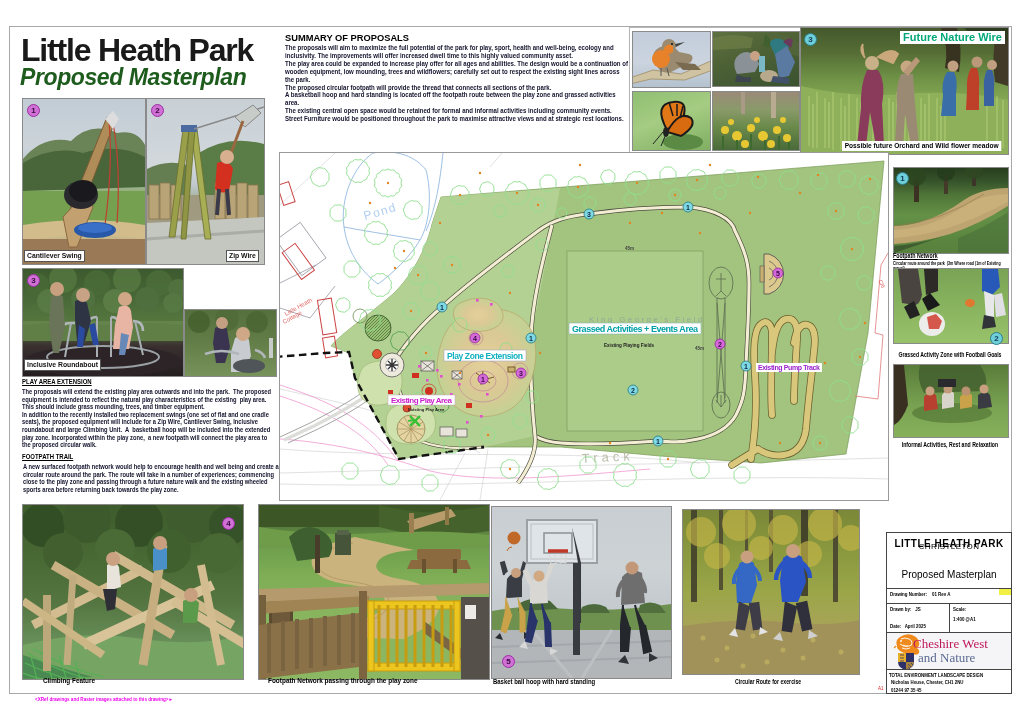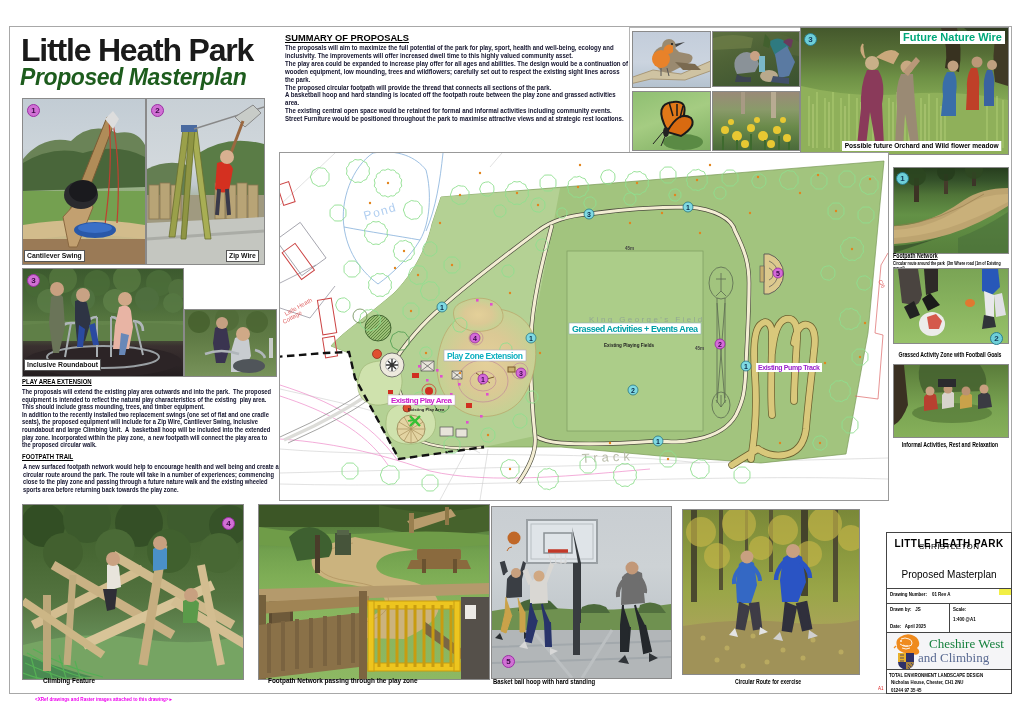--- a/index.html
+++ b/index.html
@@ -13,21 +13,21 @@
 </style>
 </head>
 <body>
 
 <div class="abs" style="left:9px;top:26px;width:1001px;height:666px;border:1px solid #a8a8a8;background:#fff;"></div>
 
 <div class="abs" style="left:21px;top:33px;font:bold 32px/34px 'Liberation Sans',sans-serif;color:#1a1a1a;letter-spacing:-1.2px;">Little Heath Park</div>
 
 <div class="abs" style="left:20px;top:65px;font:bold italic 23px/25px 'Liberation Sans',sans-serif;color:#1d5c1d;letter-spacing:-0.4px;">Proposed Masterplan</div>
 
-<div class="abs" style="left:285px;top:33px;font:bold 9.3px 'Liberation Sans',sans-serif;color:#000;text-decoration:underline;">SUMMARY OF PROPOSALS</div>
+<div class="abs" style="left:285px;top:33px;font:bold 9.3px 'Liberation Sans',sans-serif;color:#000;">SUMMARY OF PROPOSALS</div>
 
 <div class="abs" style="left:285px;top:44px;font:bold 7.4px/7.9px 'Liberation Sans',sans-serif;color:#14142e;white-space:nowrap;transform:scaleX(0.822);transform-origin:0 0;">
 The proposals will aim to maximize the full potential of the park for play, sport, health and well-being, ecology and<br>
 inclusivity. The improvements will offer increased dwell time to this highly valued community asset.<br>
 The play area could be expanded to increase play offer for all ages and abilities. The design would be a continuation of<br>
 wooden equipment, low mounding, trees and wildflowers; carefully set out to respect the existing sight lines across<br>
 the park.<br>
 The proposed circular footpath will provide the thread that connects all sections of the park.<br>
 A basketball hoop and hard standing is located off the footpath route between the play zone and grassed activities<br>
 area.<br>
@@ -879,22 +879,22 @@
 <path d="M7,10 q3,3 8,2 M9,14 q4,2 8,0" stroke="#fff" stroke-width="0.9" fill="none"></path>
 <circle cx="8" cy="7" r="0.9" fill="#fff"></circle>
 <path d="M3,12 l-2,2 M22,6 q3,2 2,6" stroke="#ef8b1e" stroke-width="1.2" fill="none"></path>
 <path d="M5,19 l16,0 l0,9 q0,6 -8,8 q-8,-2 -8,-8 Z" fill="#2e3068"></path>
 <path d="M5,19 l8,0 l0,9 l-8,0 Z" fill="#e8b02a"></path>
 <path d="M7,21 l4,0 M7,24 l4,0 M7,27 l4,0" stroke="#2e3068" stroke-width="0.8"></path>
 <path d="M13,28 l8,0 q-1,6 -8,8 Z" fill="#e8b02a" opacity="0.65"></path>
 <path d="M15,30 l3,3 M18,29 l2,2 M15,33 l2,2" stroke="#2e3068" stroke-width="0.7"></path>
 </svg>
 
-<div style="position:absolute;left:42px;top:4px;font:13px/14px 'Liberation Serif',serif;color:#15803d;white-space:nowrap;text-align:center;">Cheshire West</div>
-<div style="position:absolute;left:31px;top:18px;font:13px/14px 'Liberation Serif',serif;color:#5a6a92;white-space:nowrap;">and Climbing</div>
+<div style="position:absolute;left:26px;top:4px;font:13px/14px 'Liberation Serif',serif;color:#be185d;white-space:nowrap;text-align:center;">Cheshire West</div>
+<div style="position:absolute;left:31px;top:18px;font:13px/14px 'Liberation Serif',serif;color:#5a6a92;white-space:nowrap;">and Nature</div>
 </div>
 
 <div style="position:absolute;left:0;top:136px;width:100%;height:24px;border-top:1px solid #444;box-sizing:border-box;">
 <div style="position:absolute;left:2px;top:2px;font:bold 6px 'Liberation Sans',sans-serif;transform:scaleX(0.73);transform-origin:0 0;white-space:nowrap;">TOTAL ENVIRONMENT LANDSCAPE DESIGN</div>
 <div style="position:absolute;left:4px;top:9px;font:bold 6px 'Liberation Sans',sans-serif;transform:scaleX(0.73);transform-origin:0 0;white-space:nowrap;">Nicholas House, Chester, CH1 2NU</div>
 <div style="position:absolute;left:4px;top:17px;font:bold 6px 'Liberation Sans',sans-serif;transform:scaleX(0.73);transform-origin:0 0;white-space:nowrap;">01244 97 35 45</div>
 </div>
 </div>
 
 <div class="abs" style="left:878px;top:686px;font:4.5px 'Liberation Sans',sans-serif;color:#dd2222;">A1</div>

